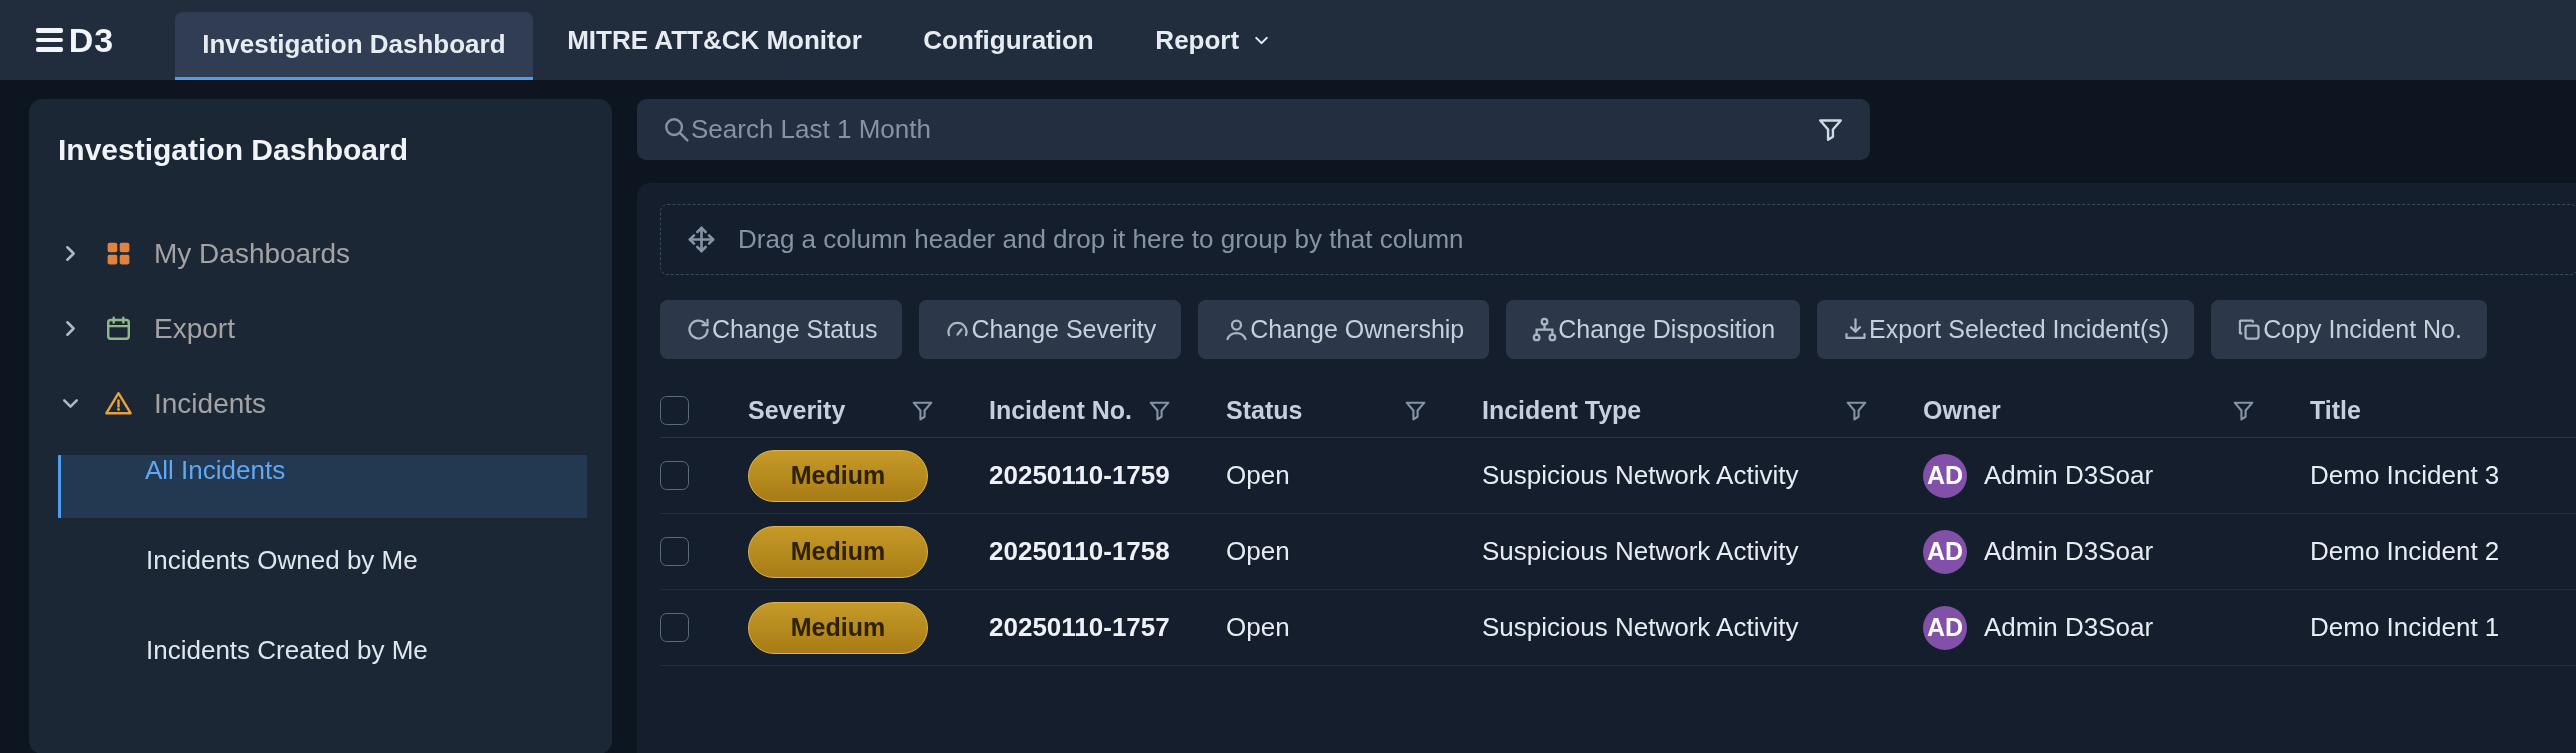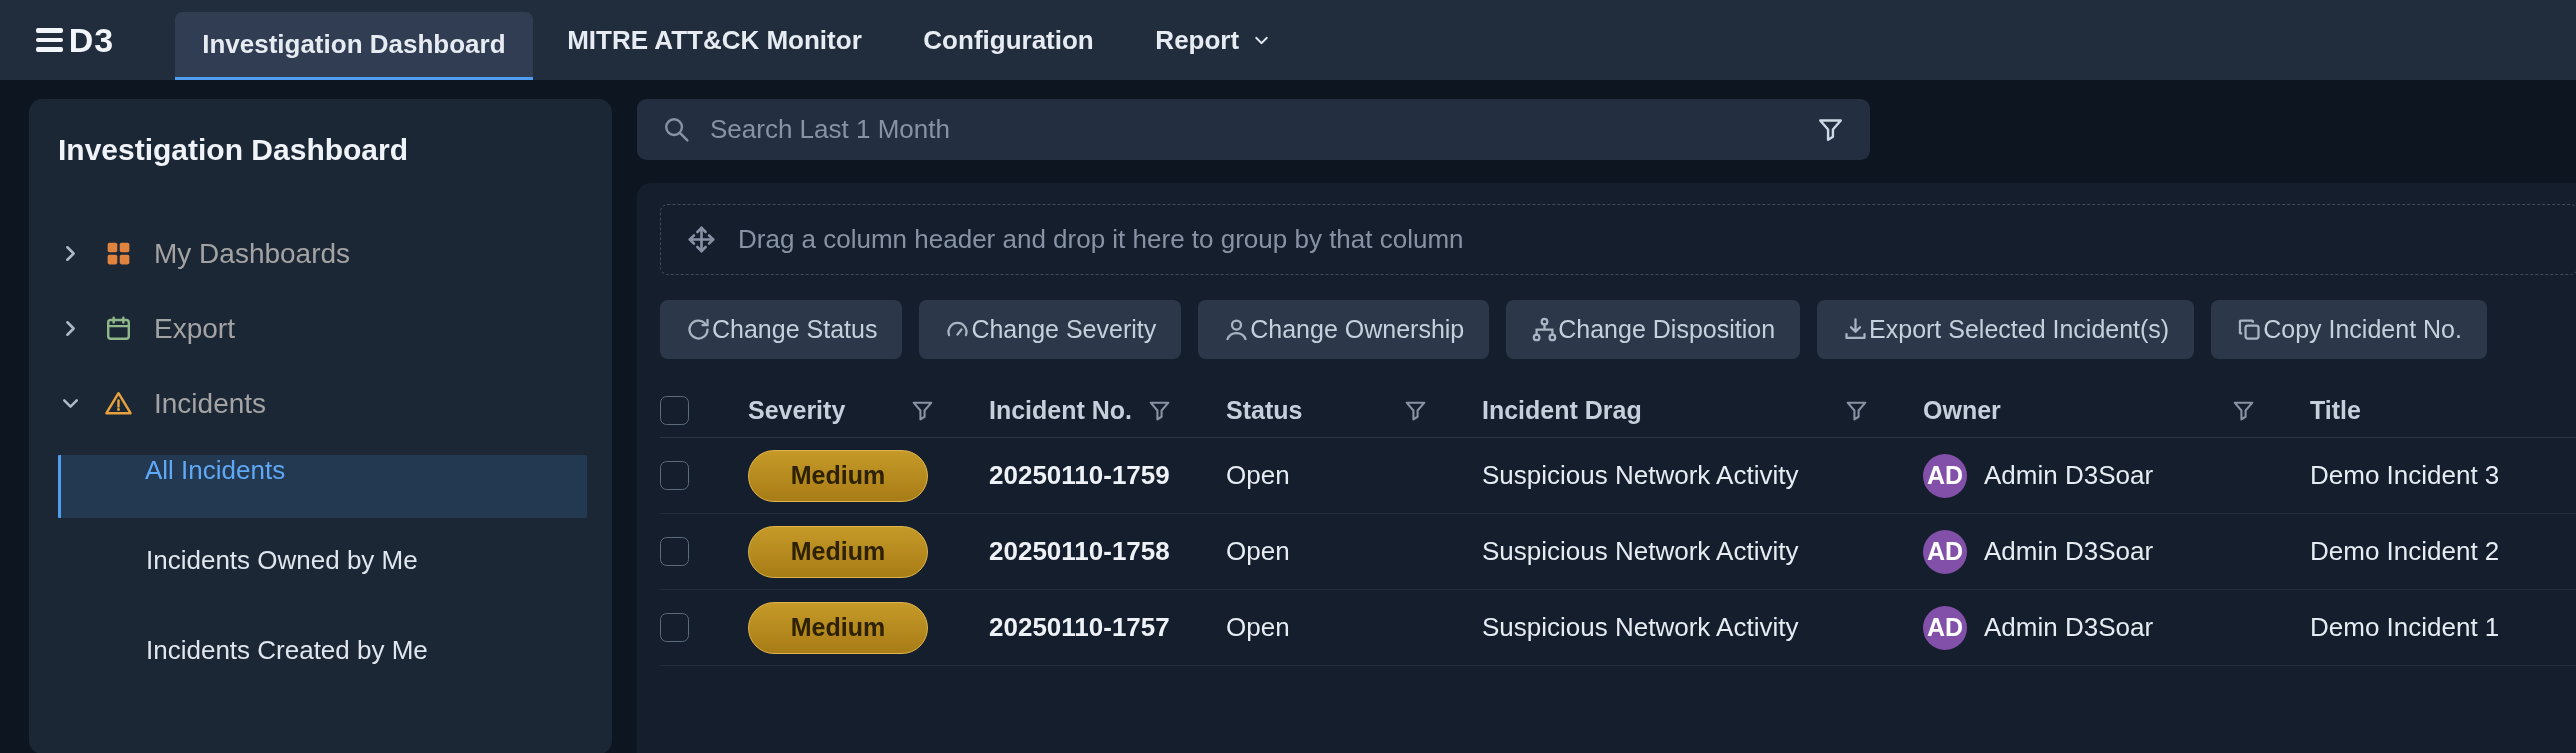--- a/index.html
+++ b/index.html
@@ -68,21 +68,21 @@
     border-left:3.8px solid #4f9cf0;
     padding-left:84px;
     color:#5fa8f5;
   }
 
   
   .main { flex:1; display:flex; flex-direction:column; margin-left:25px; min-width:0; }
   .searchbar {
     width:1233px; height:61px; flex:0 0 61px;
     background:#232f40; border-radius:9.6px;
-    display:flex; align-items:center; gap:19px;
+    display:flex; align-items:center; 
     padding:0 25px; color:#8793a5;
   }
   .searchbar input {
     flex:1; background:transparent; border:none; outline:none;
     font-family:"Liberation Sans", sans-serif;
     font-size:26px; color:#dfe6ee;
   }
   .searchbar input::placeholder { color:#8793a5; }
   .search-filter { color:#cfd9e5; cursor:pointer; }
 
@@ -423,21 +423,21 @@
             </div>
             <div class="th">
               <span>Status</span>
               <span class="icon funnel">
                   <svg width="25" height="25" viewBox="0 0 26 26">
                     <use href="#i-funnel"></use>
                   </svg>
                 </span>
             </div>
             <div class="th">
-              <span>Incident Drag</span>
+              <span>Incident Type</span>
               <span class="icon funnel">
                   <svg width="25" height="25" viewBox="0 0 26 26">
                     <use href="#i-funnel"></use>
                   </svg>
                 </span>
             </div>
             <div class="th">
               <span>Owner</span>
               <span class="icon funnel">
                   <svg width="25" height="25" viewBox="0 0 26 26">

